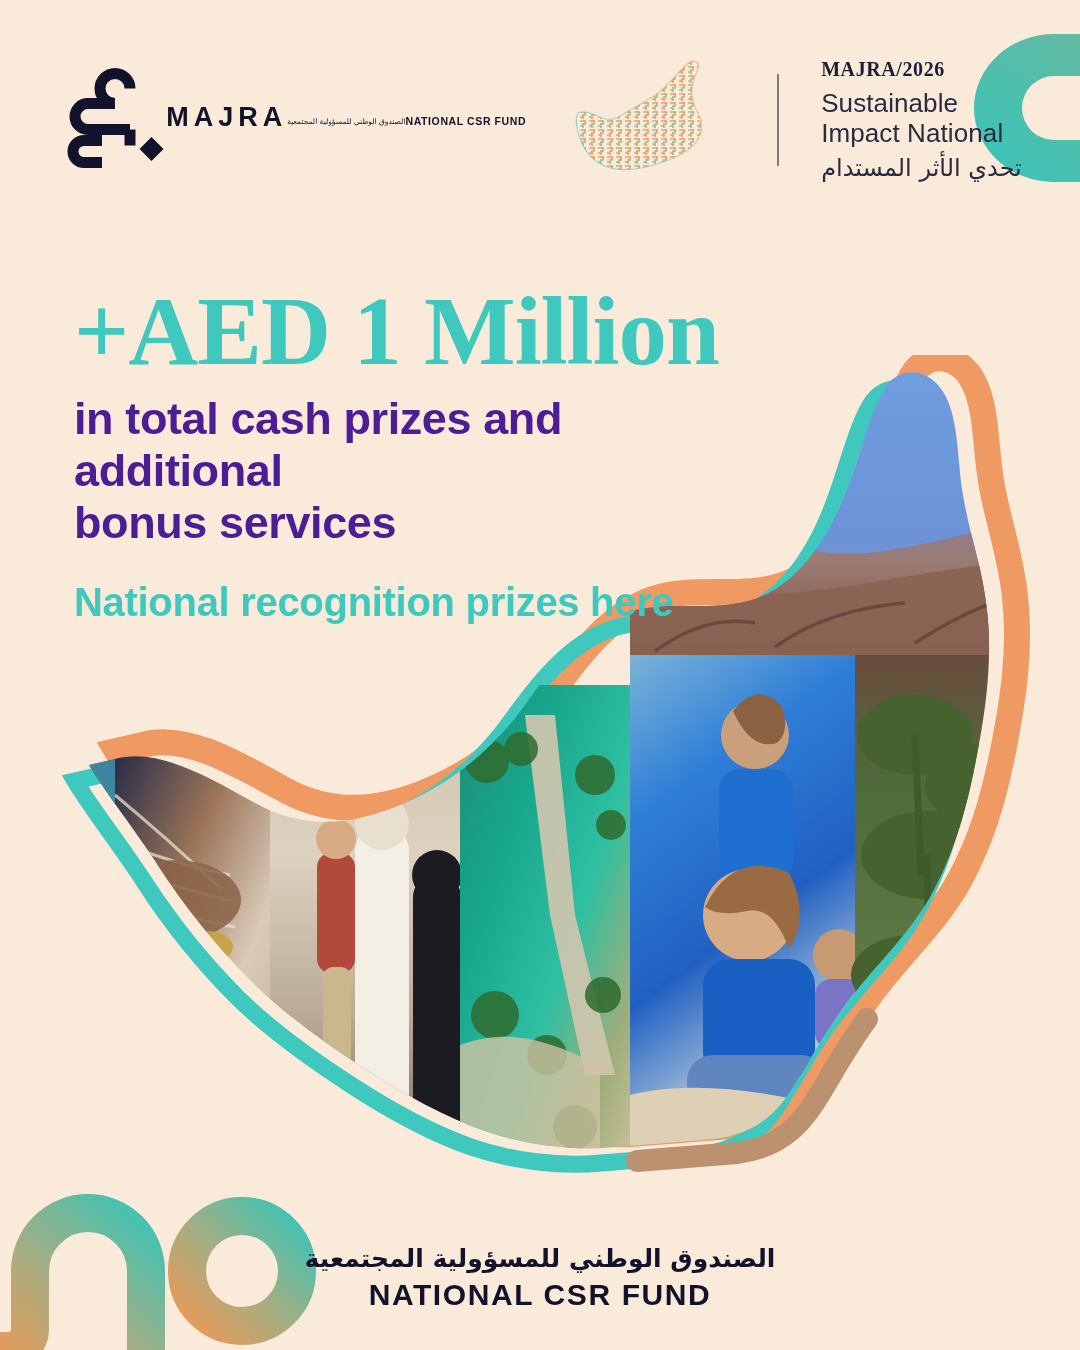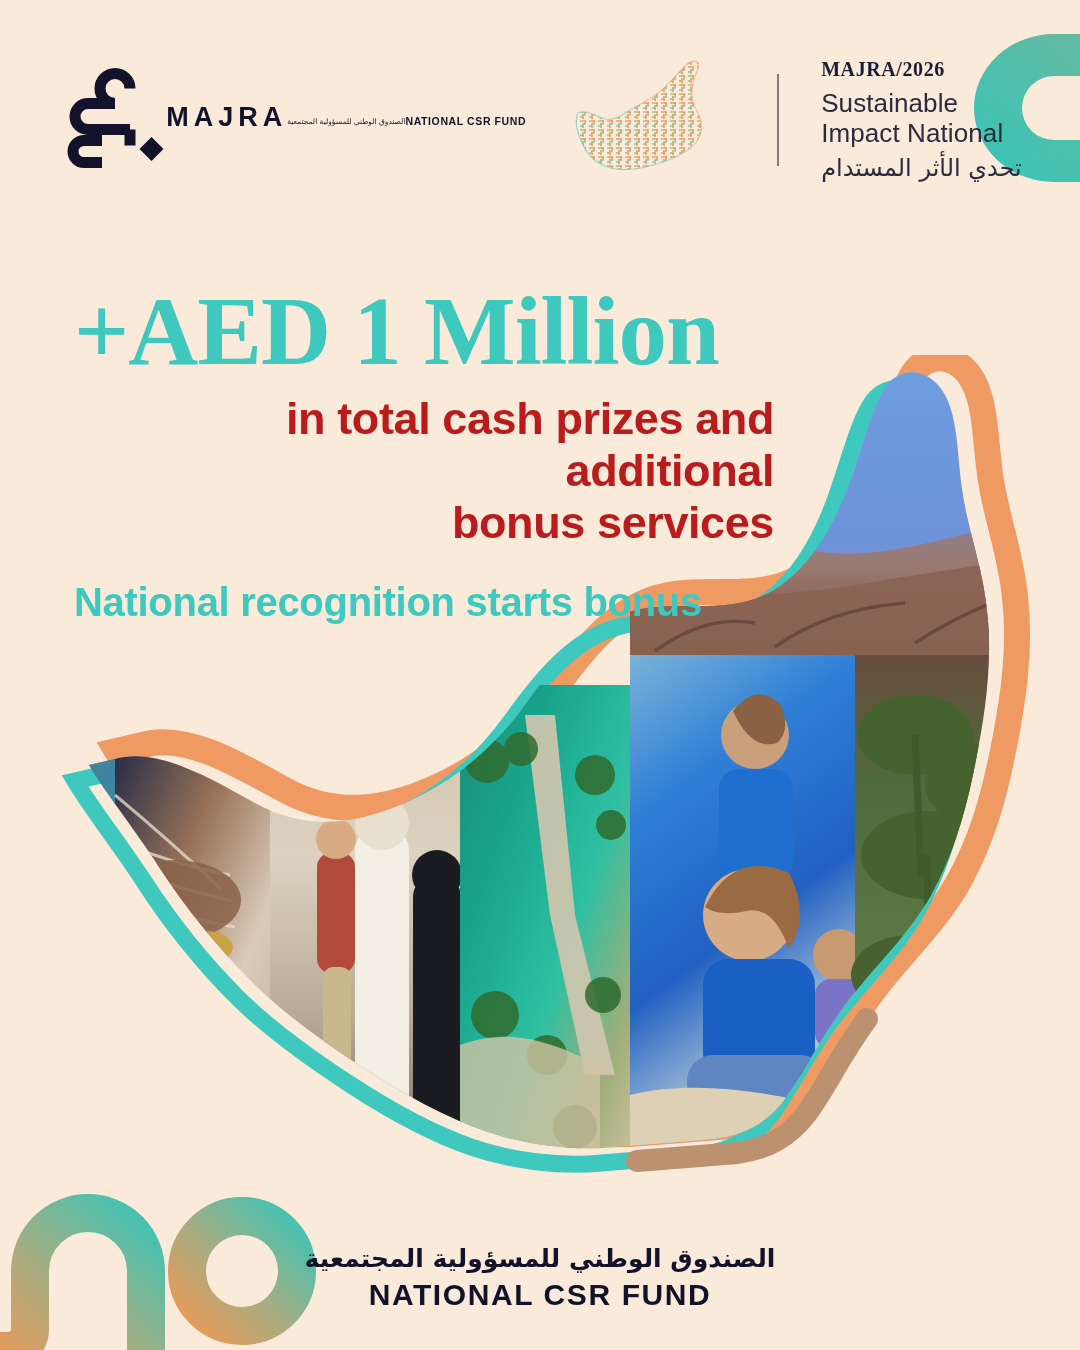--- a/index.html
+++ b/index.html
@@ -112,25 +112,24 @@
     color: #3fc8bd;
     letter-spacing: -1px;
     margin: 0 0 14px 0;
     white-space: nowrap;
   }
   .subhead {
     font-family: "Liberation Sans", sans-serif;
     font-weight: 700;
     font-size: 45px;
     line-height: 1.16;
-    color: #b91c1c;
+    color: #4c1d95;
     margin: 0 0 30px 0;
     letter-spacing: -.4px;
     max-width: 700px;
-    text-align: right;
   }
   .tagline {
     font-family: "Liberation Sans", sans-serif;
     font-weight: 700;
     font-size: 40px;
     line-height: 1.1;
     color: #3fc8bd;
     margin: 0;
     letter-spacing: -.3px;
   }
@@ -238,21 +237,21 @@
       <div class="header-arabic">تحدي الأثر المستدام</div>
     </div>
   </div>
 
   <div class="copy">
     <h1 class="headline">+AED 1 Million</h1>
     <div class="subhead">
       <div>in total cash prizes and additional</div>
       <div>bonus services</div>
     </div>
-    <div class="tagline">National recognition starts bonus</div>
+    <div class="tagline">National recognition prizes here</div>
   </div>
 
   <div class="map-wrap">
     <svg viewBox="0 0 985 830">
       <defs>
 
         <clipPath id="uaeClip">
           <path d="M34 410 L60 404 C100 392 150 420 200 448 C250 476 300 470 350 448
                    C400 426 440 392 470 350 C500 308 530 272 570 258
                    C610 244 660 258 700 244 C740 230 770 190 790 140

